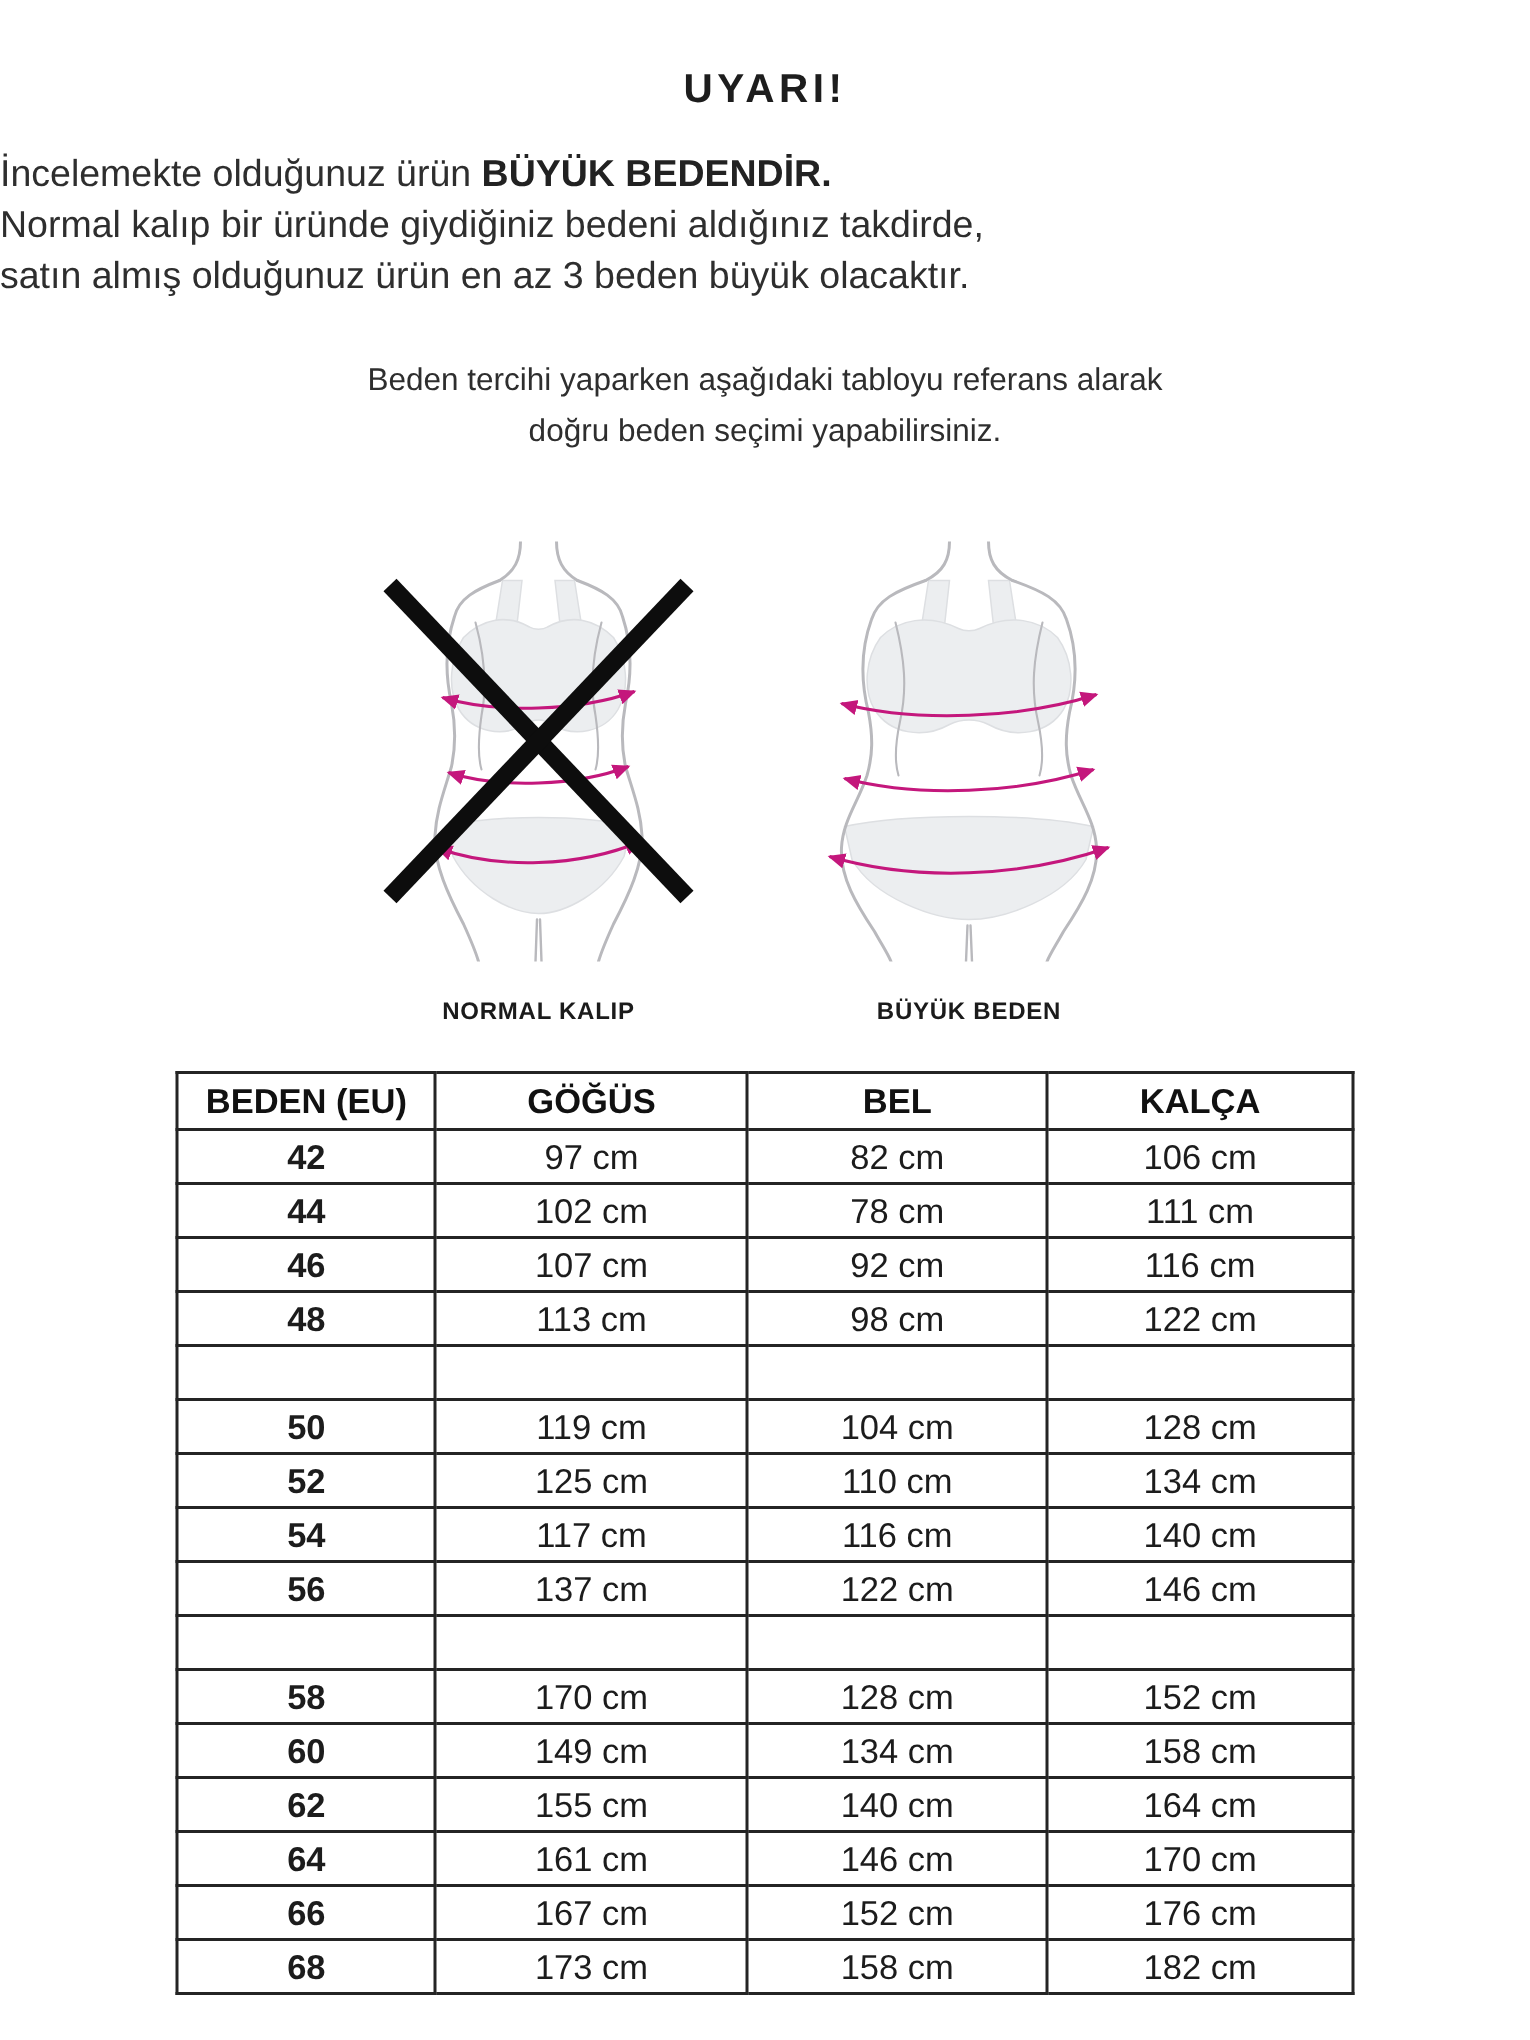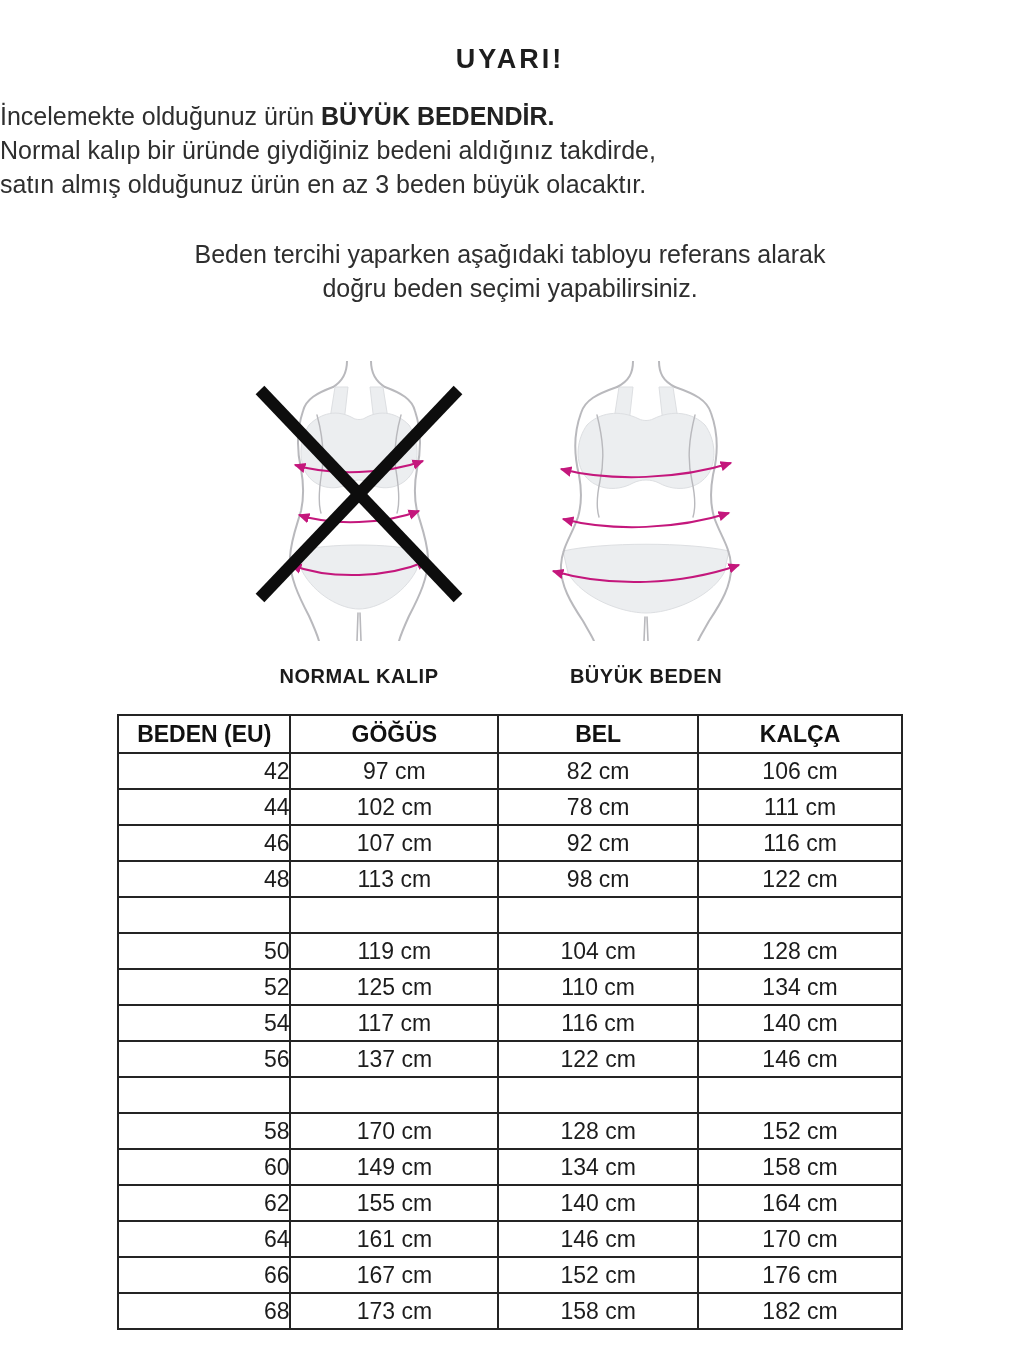--- a/index.html
+++ b/index.html
@@ -25,21 +25,21 @@
     margin-top: 24px;
     text-align: left;
     font-size: 25px;
     line-height: 34px;
     color: #2e2e2e;
   }
   .intro b { font-weight: 700; color: #222; }
   .guide {
     margin-top: 36px;
     text-align: center;
-    font-size: 25px;
+    font-size: 21px;
     line-height: 34px;
     color: #2e2e2e;
   }
   .figures {
     margin-top: 56px;
     display: flex;
     justify-content: center;
     align-items: flex-start;
     gap: 92px;
     height: 326px;
@@ -53,21 +53,21 @@
   .figure-box { position: relative; }
   .cross-overlay {
     position: absolute;
     left: -16px;
     top: 22px;
     overflow: visible;
     pointer-events: none;
   }
   .figure-label {
     margin-top: 20px;
-    font-size: 20px;
+    font-size: 16px;
     font-weight: 800;
     letter-spacing: 0.5px;
     color: #1b1b1b;
     text-align: center;
     white-space: nowrap;
   }
   .table-wrap {
     margin-top: 27px;
     display: flex;
     justify-content: center;
@@ -91,21 +91,21 @@
     font-size: 23px;
     font-weight: 700;
     color: #111;
   }
   table.size-table td {
     height: 36px;
     font-size: 23px;
     font-weight: 400;
     color: #1c1c1c;
   }
-  table.size-table td:first-child { font-weight: 400; text-align: right; }
+  table.size-table td:first-child { font-weight: 700; }
   table.size-table col.c1 { width: 22%; }
   table.size-table col.c2 { width: 26.5%; }
   table.size-table col.c3 { width: 25.5%; }
   table.size-table col.c4 { width: 26%; }
 </style>
 </head>
 <body>
 
 <div class="page">
 

